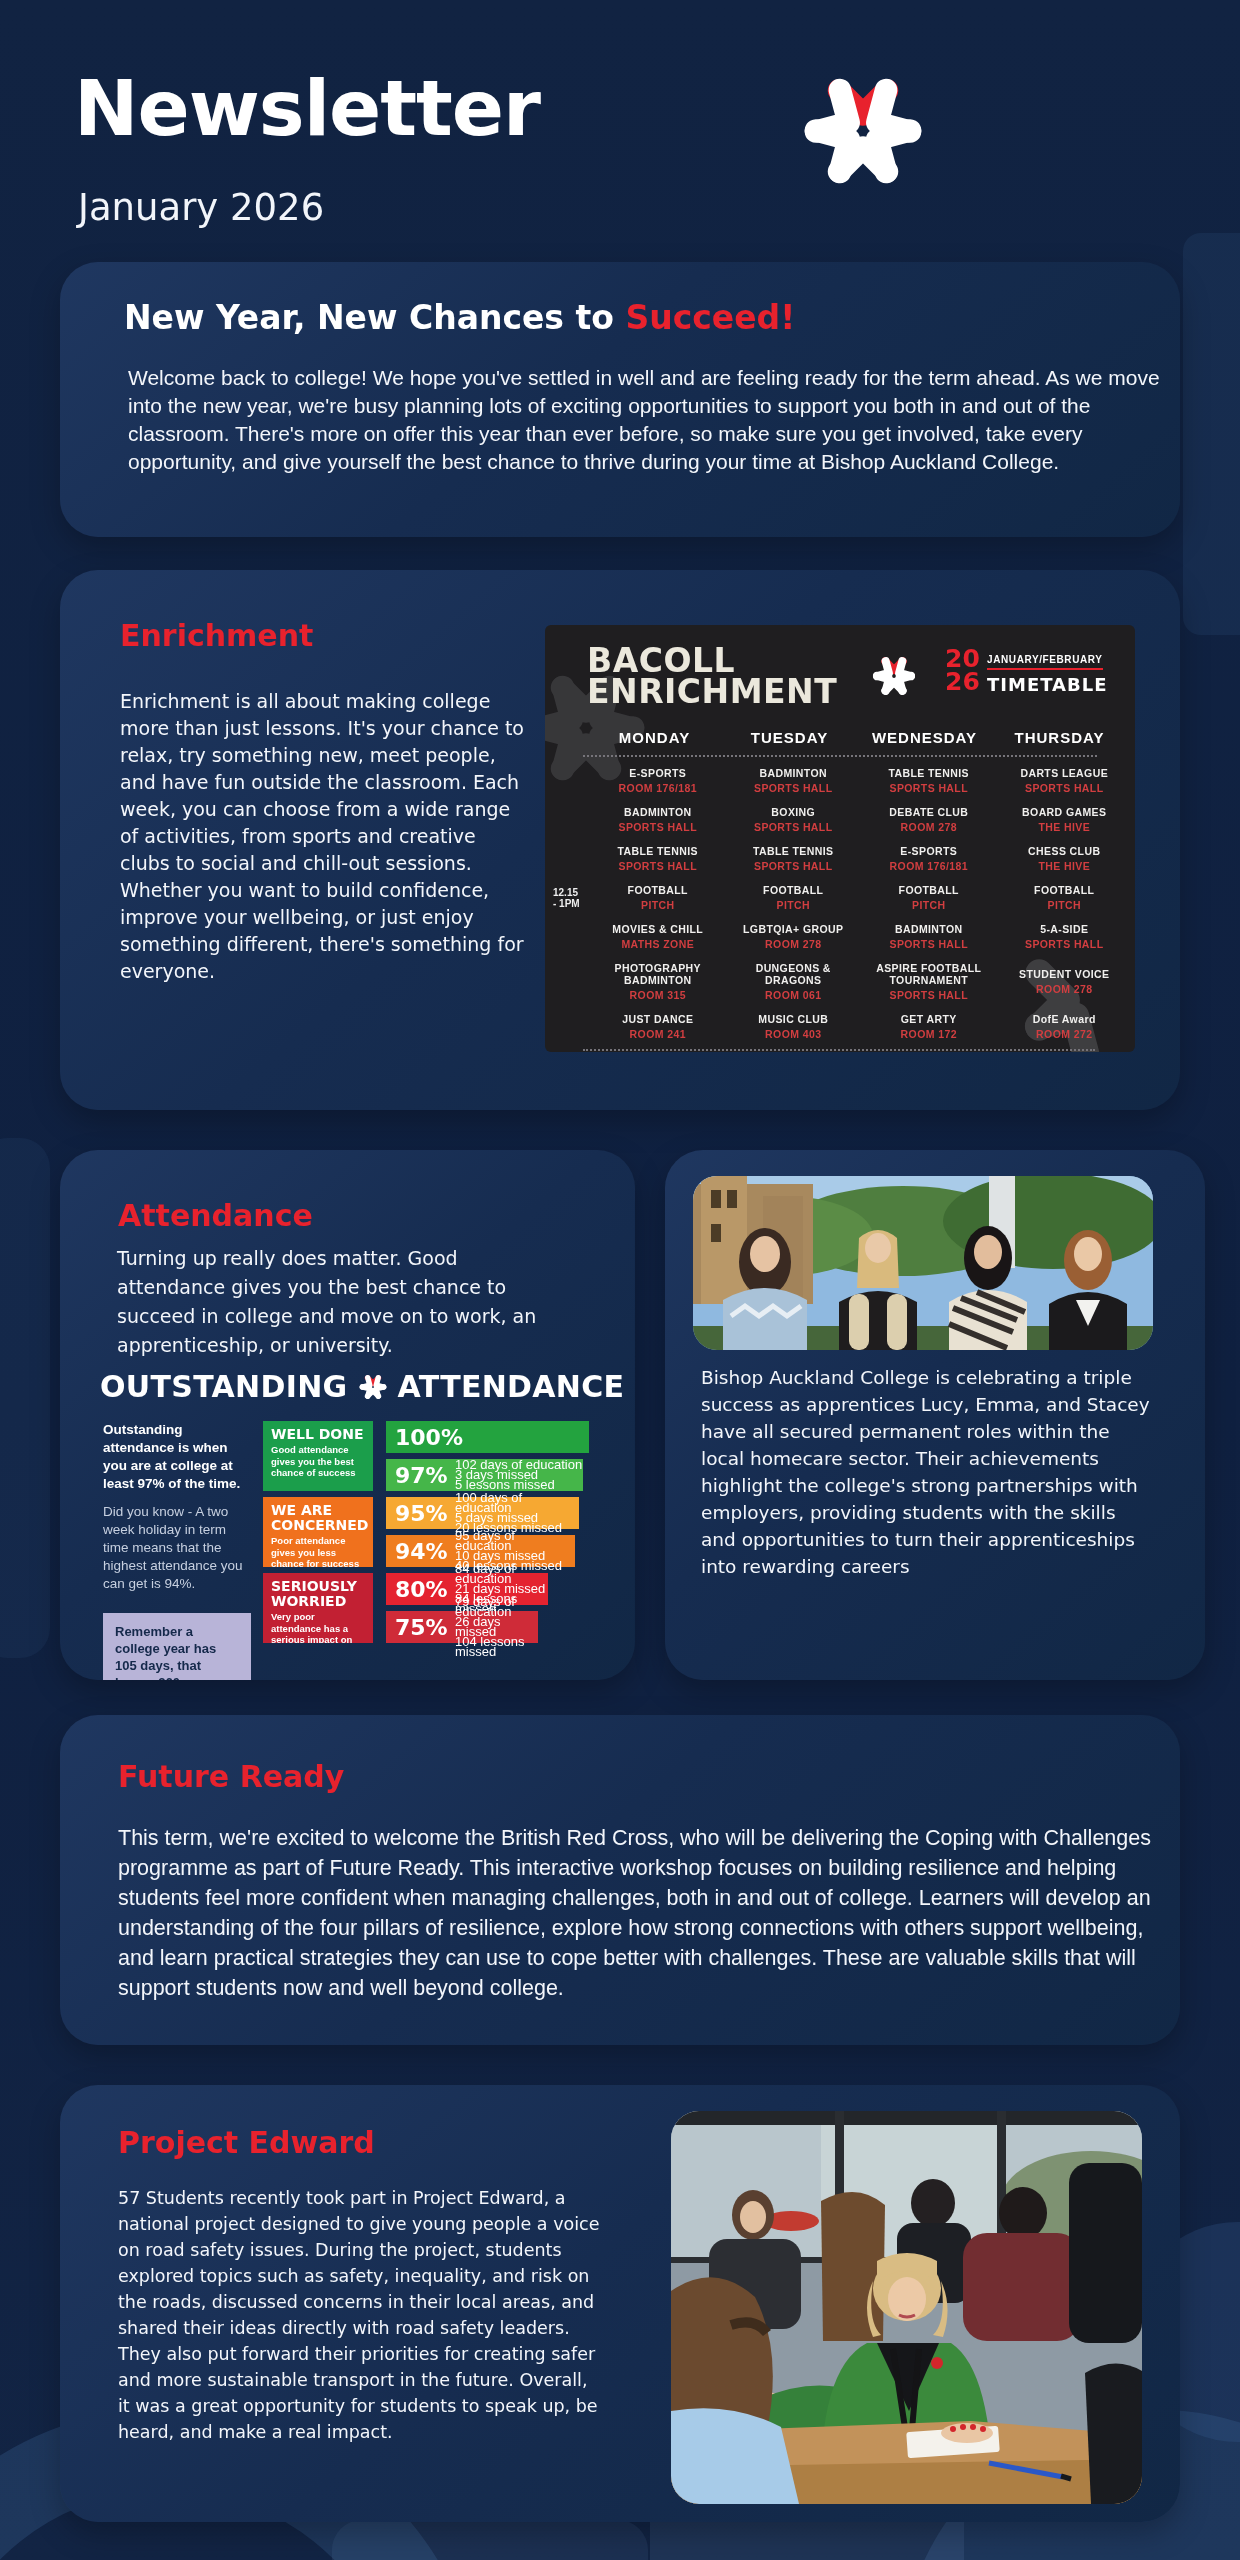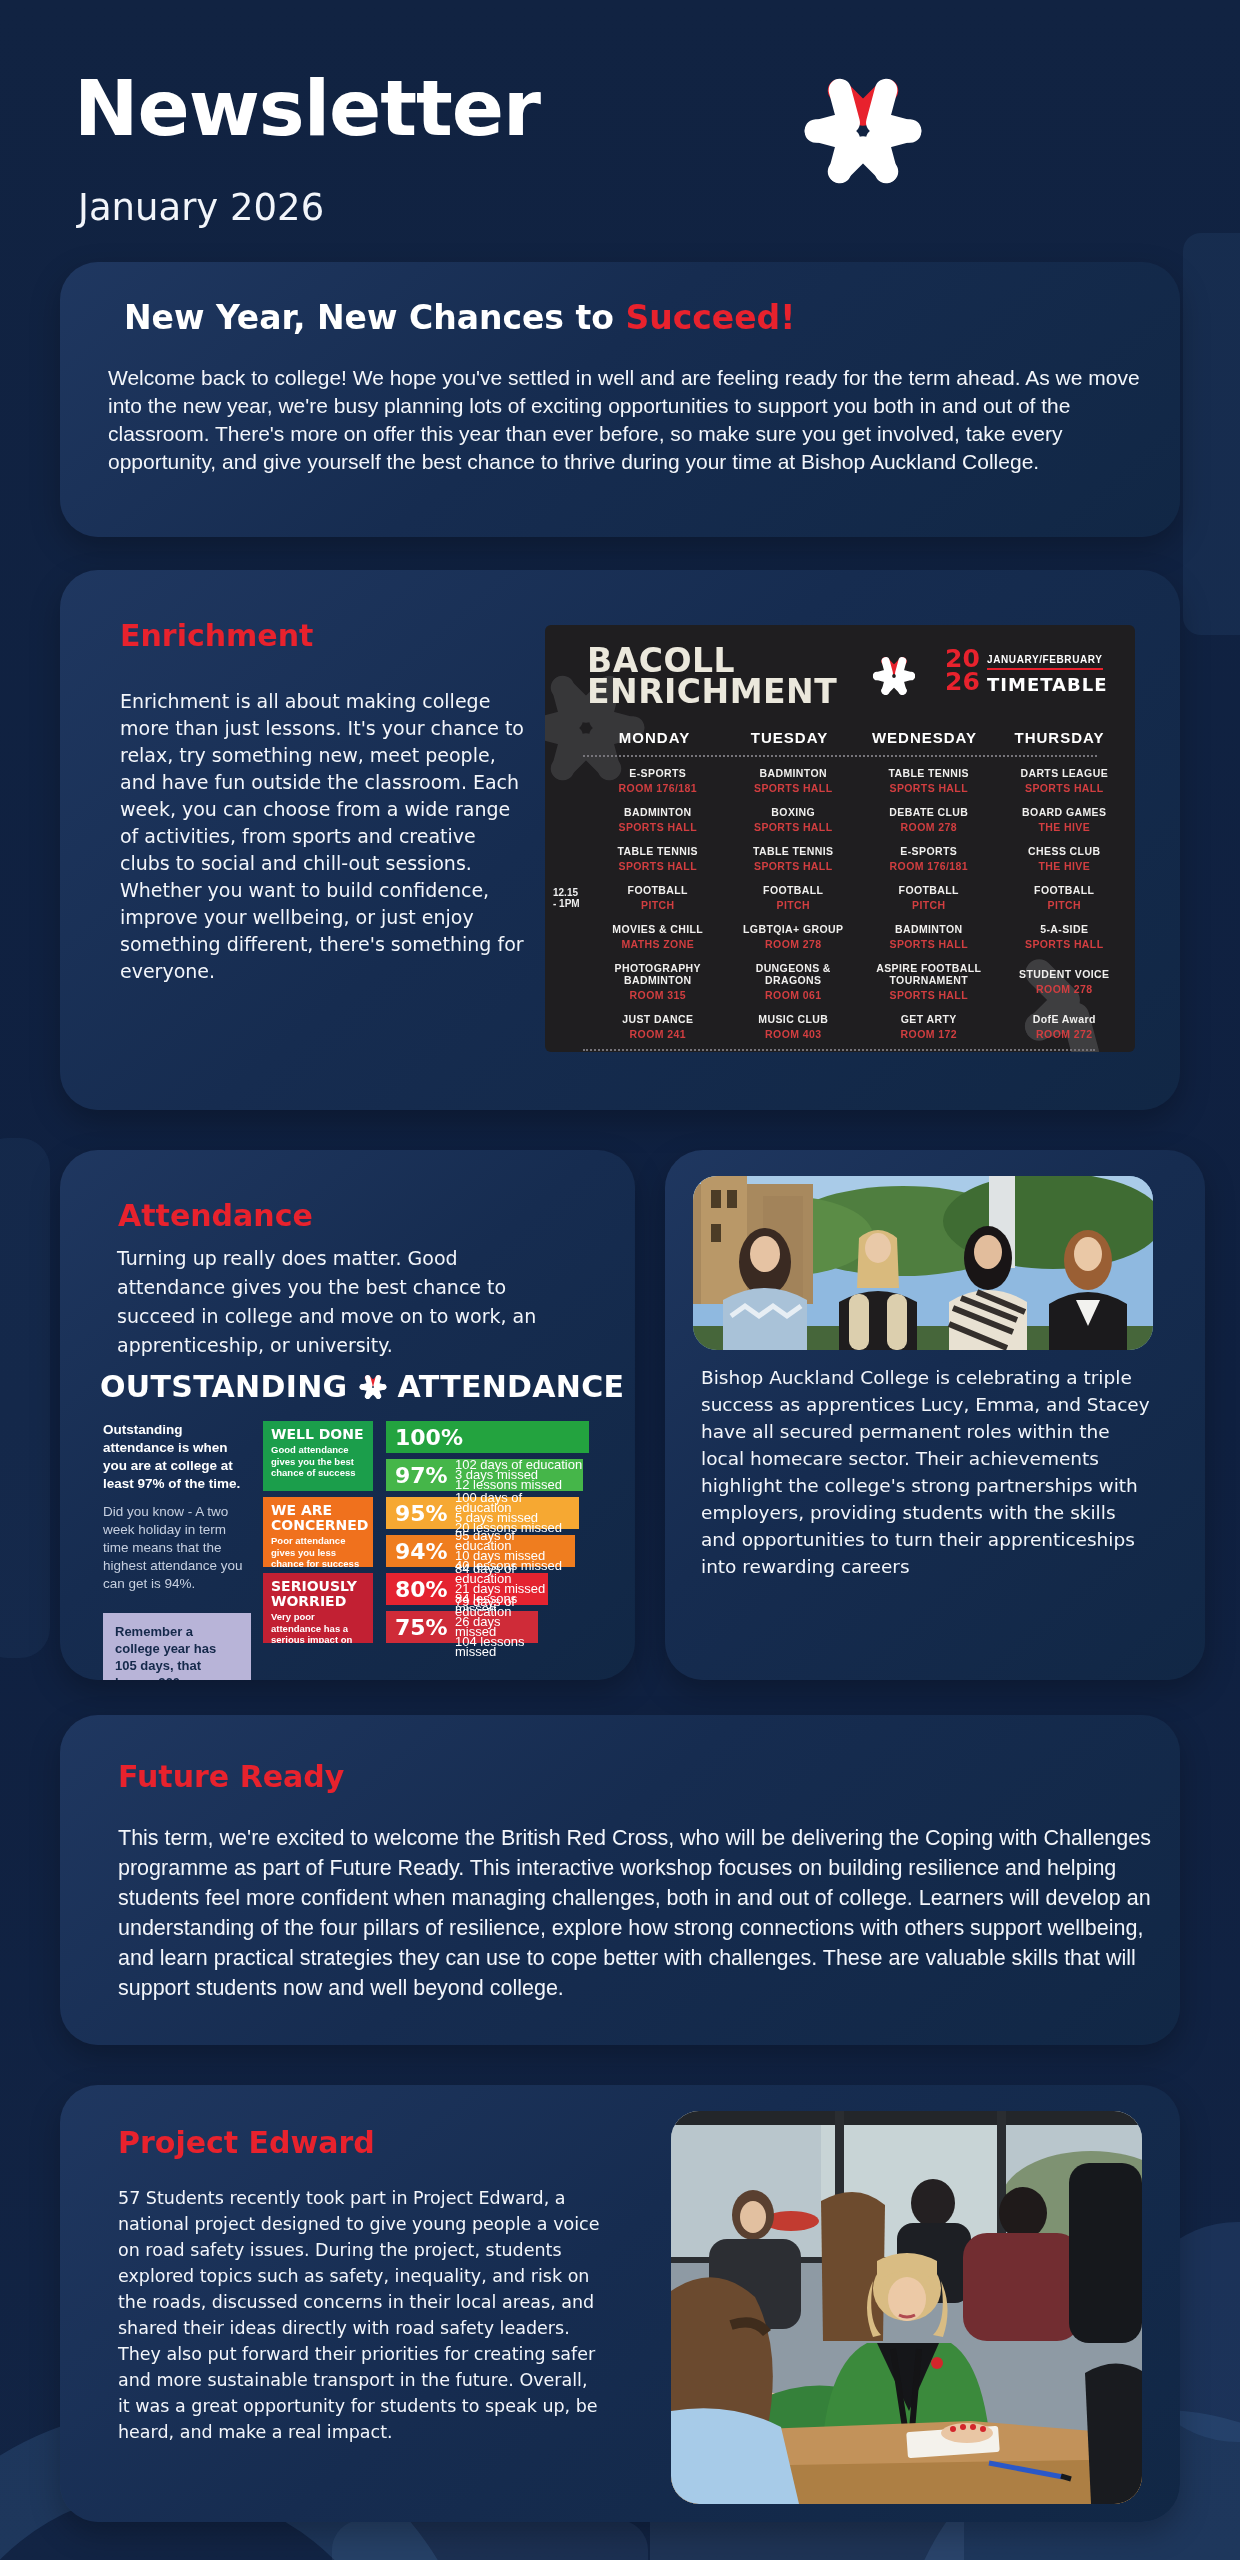--- a/index.html
+++ b/index.html
@@ -30,21 +30,21 @@
   
   .card{position:absolute;left:60px;width:1120px;border-radius:38px;overflow:hidden;
         background:linear-gradient(140deg,#1f3760 0%,#162c50 45%,#112745 100%);
         box-shadow:0 12px 30px rgba(0,0,0,.25);}
   .card h2{position:absolute;margin:0;font-family:"DejaVu Sans",sans-serif;font-weight:bold;
            font-size:30px;color:#e8222d;}
   .card .body{position:absolute;margin:0;color:#f3f6fb;}
   .accent{color:#e8222d;}
   .c-welcome{top:262px;height:275px;}
   .c-welcome h2{left:64px;top:36px;font-size:33px;color:#fff;}
-  .c-welcome .body{left:48px;top:102px;width:1048px;font-size:21px;line-height:28px;}
+  .c-welcome .body{left:68px;top:102px;width:1048px;font-size:21px;line-height:28px;}
   .c-enrich{top:570px;height:540px;}
   .c-enrich h2{left:60px;top:48px;}
   .c-enrich .body{left:60px;top:118px;width:406px;font-family:"DejaVu Sans",sans-serif;
                   font-size:19px;line-height:27px;}
   .c-attend{top:1150px;width:575px;height:530px;}
   .c-attend h2{left:58px;top:48px;}
   .c-attend .body{left:57px;top:94px;width:452px;font-family:"DejaVu Sans",sans-serif;
                   font-size:19px;line-height:29px;}
   .c-appr{left:665px;top:1150px;width:515px;height:530px;padding-left:25px;}
   .c-appr .body{left:36px;top:214px;width:452px;font-family:"DejaVu Sans",sans-serif;
@@ -348,21 +348,21 @@
           </div>
           <div class="att-barcol">
             <div class="att-bar" style="background: rgb(35, 163, 63); width: 100%;">
               <div class="att-pct">100%</div>
             </div>
             <div class="att-bar" style="background: rgb(69, 182, 73); width: 97%;">
               <div class="att-pct">97%</div>
               <div class="att-det">
                 <div>102 days of education</div>
                 <div>3 days missed</div>
-                <div>12 lessons missed</div>
+                <div>5 lessons missed</div>
               </div>
             </div>
           </div>
         </div>
         <div class="att-group">
           <div class="att-cat" style="background: rgb(240, 113, 29);">
             <div class="att-cat-label">WE ARE CONCERNED</div>
             <div class="att-cat-desc">Poor attendance gives you less chance for success</div>
           </div>
           <div class="att-barcol">

